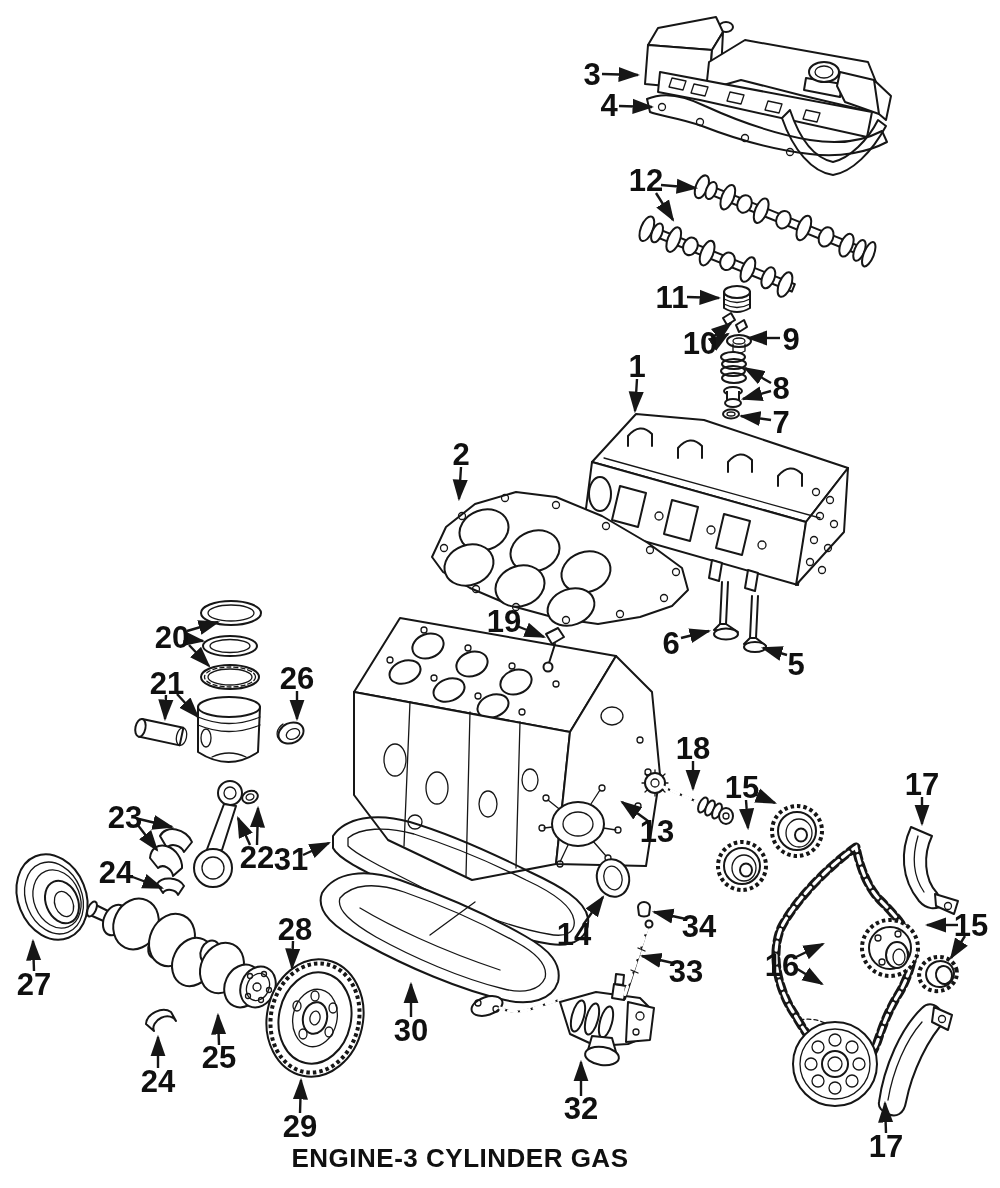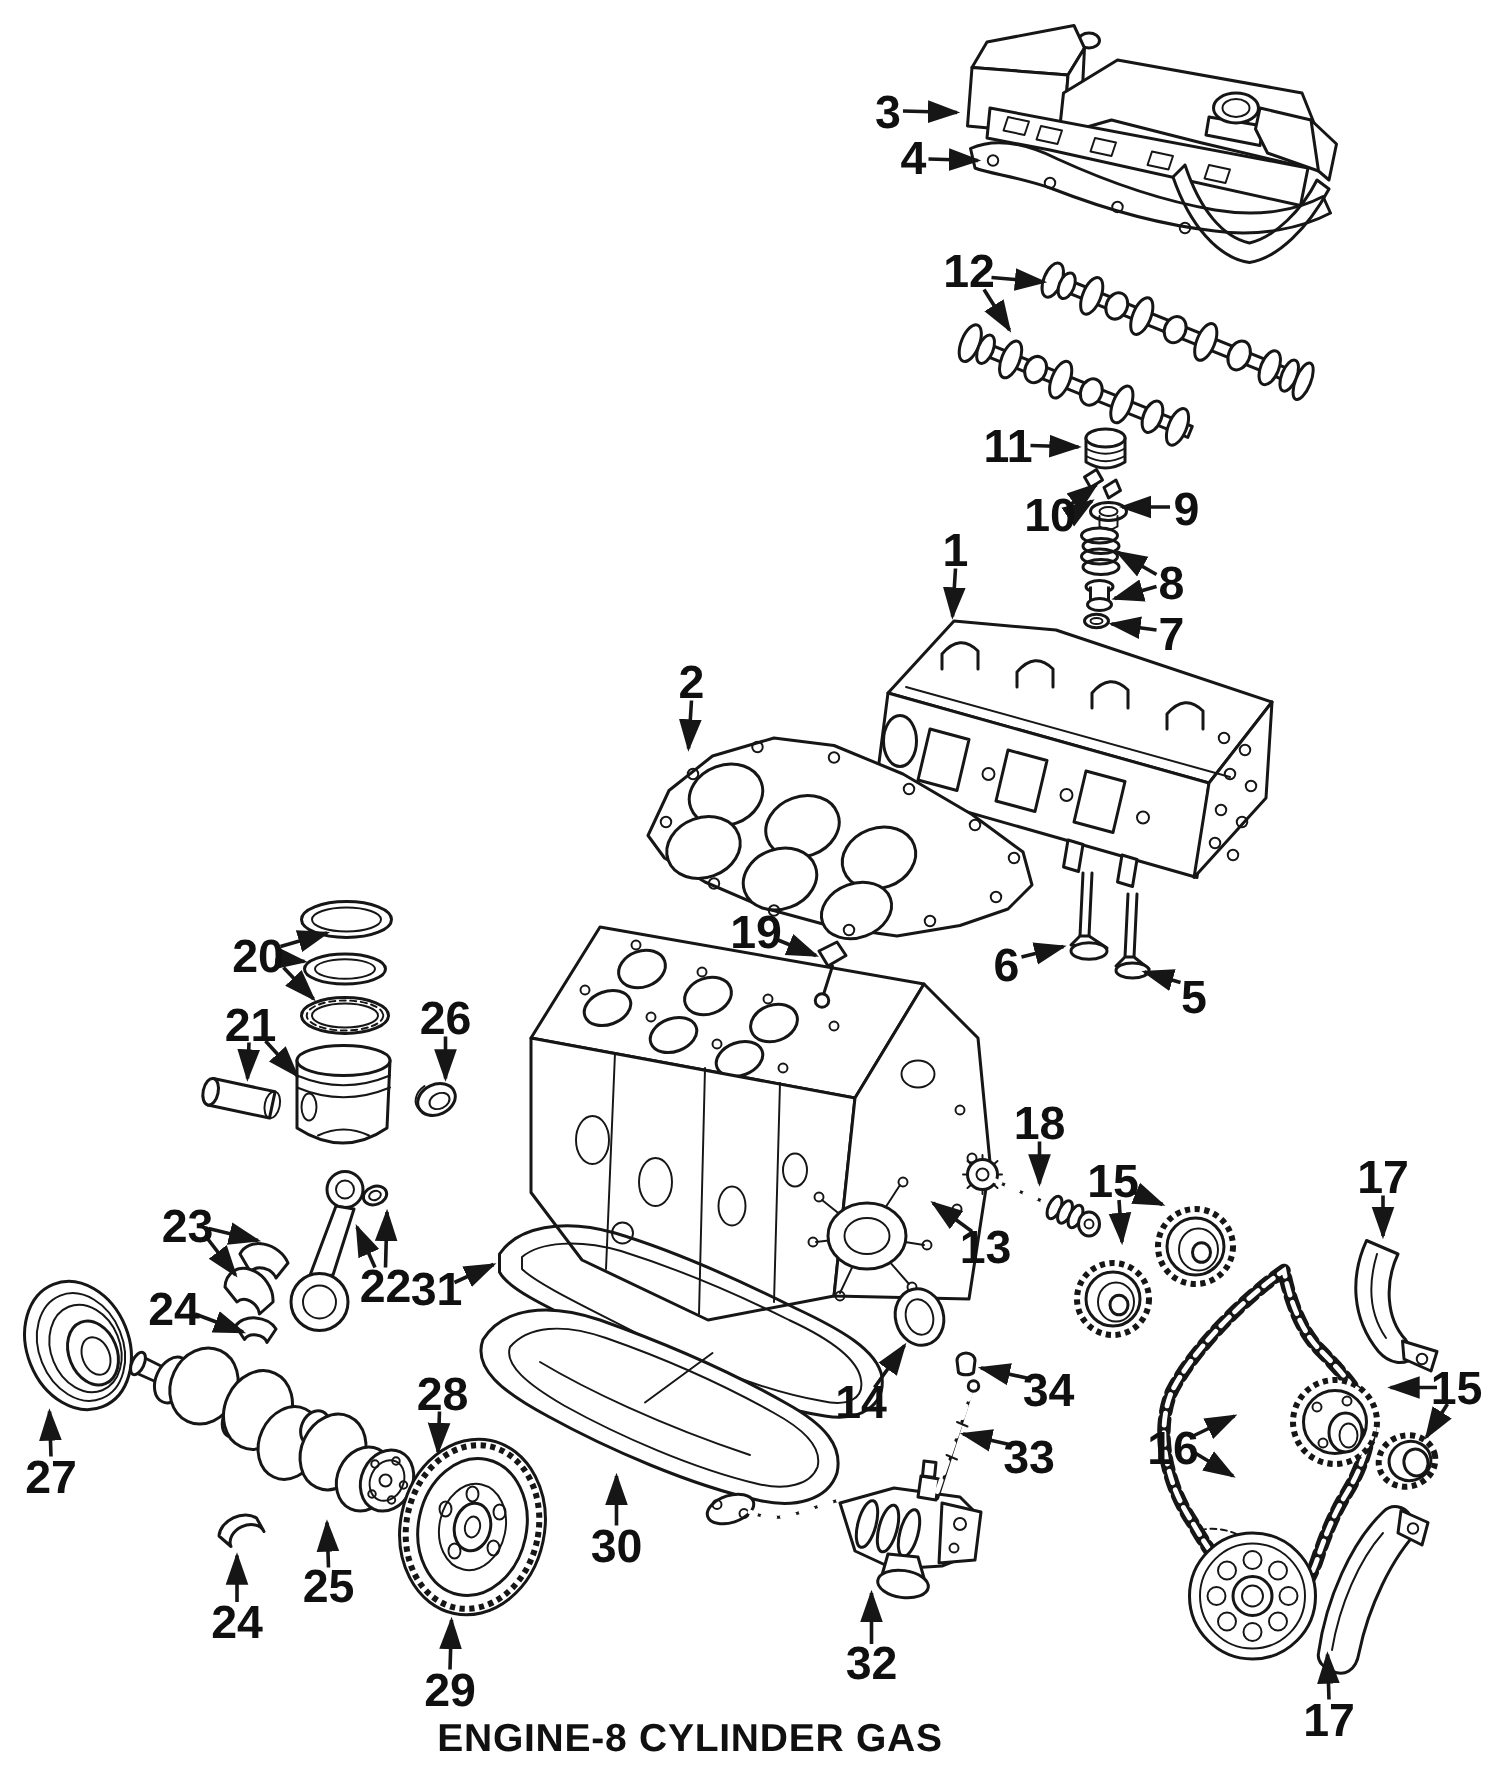--- a/index.html
+++ b/index.html
@@ -508,14 +508,14 @@
         <text x="291" y="870" text-anchor="middle" class="callout">31</text>
         <line x1="581" y1="1096" x2="581" y2="1062" class="leader" marker-end="url(#arw)"></line>
         <text x="581" y="1119" text-anchor="middle" class="callout">32</text>
         <line x1="673" y1="963" x2="642" y2="956" class="leader" marker-end="url(#arw)"></line>
         <text x="686" y="982" text-anchor="middle" class="callout">33</text>
         <line x1="686" y1="919" x2="654" y2="912" class="leader" marker-end="url(#arw)"></line>
         <text x="699" y="937" text-anchor="middle" class="callout">34</text>
       </g>
 </svg>
 
-<div class="fig-title">ENGINE-8 CYLINDER GAS</div>
+<div class="fig-title">ENGINE-3 CYLINDER GAS</div>
 </div>
 
 </body></html>

